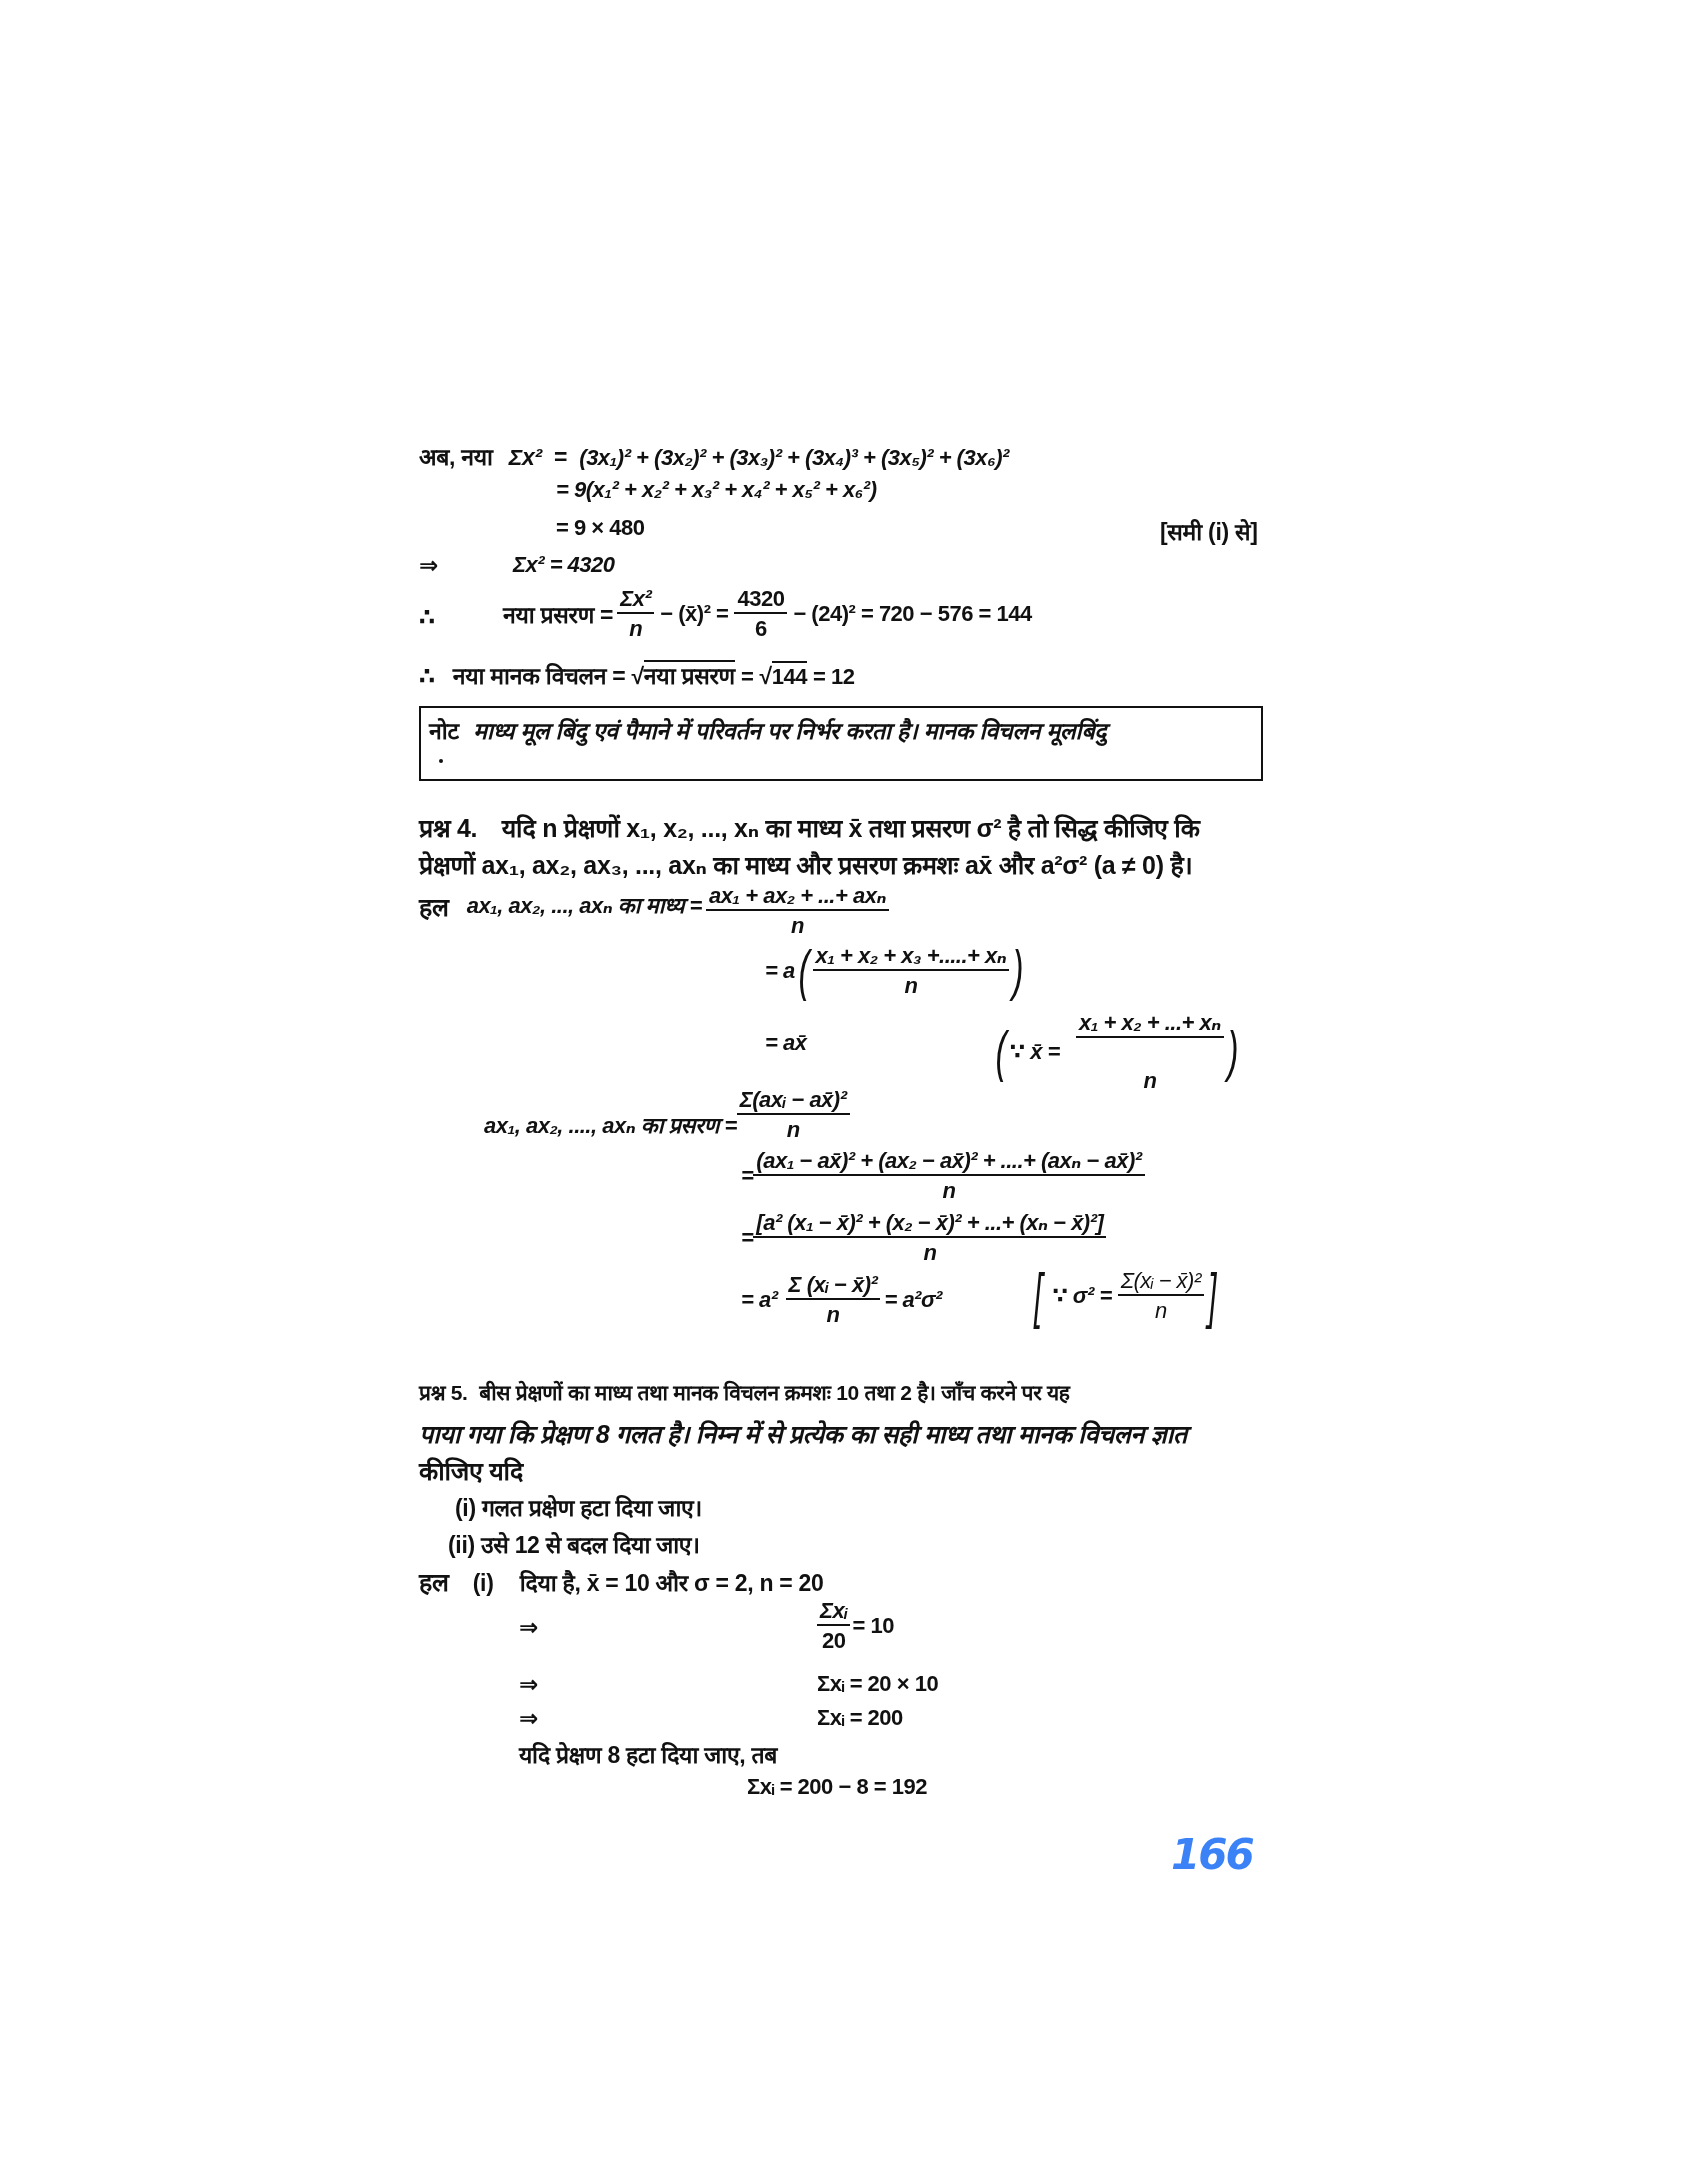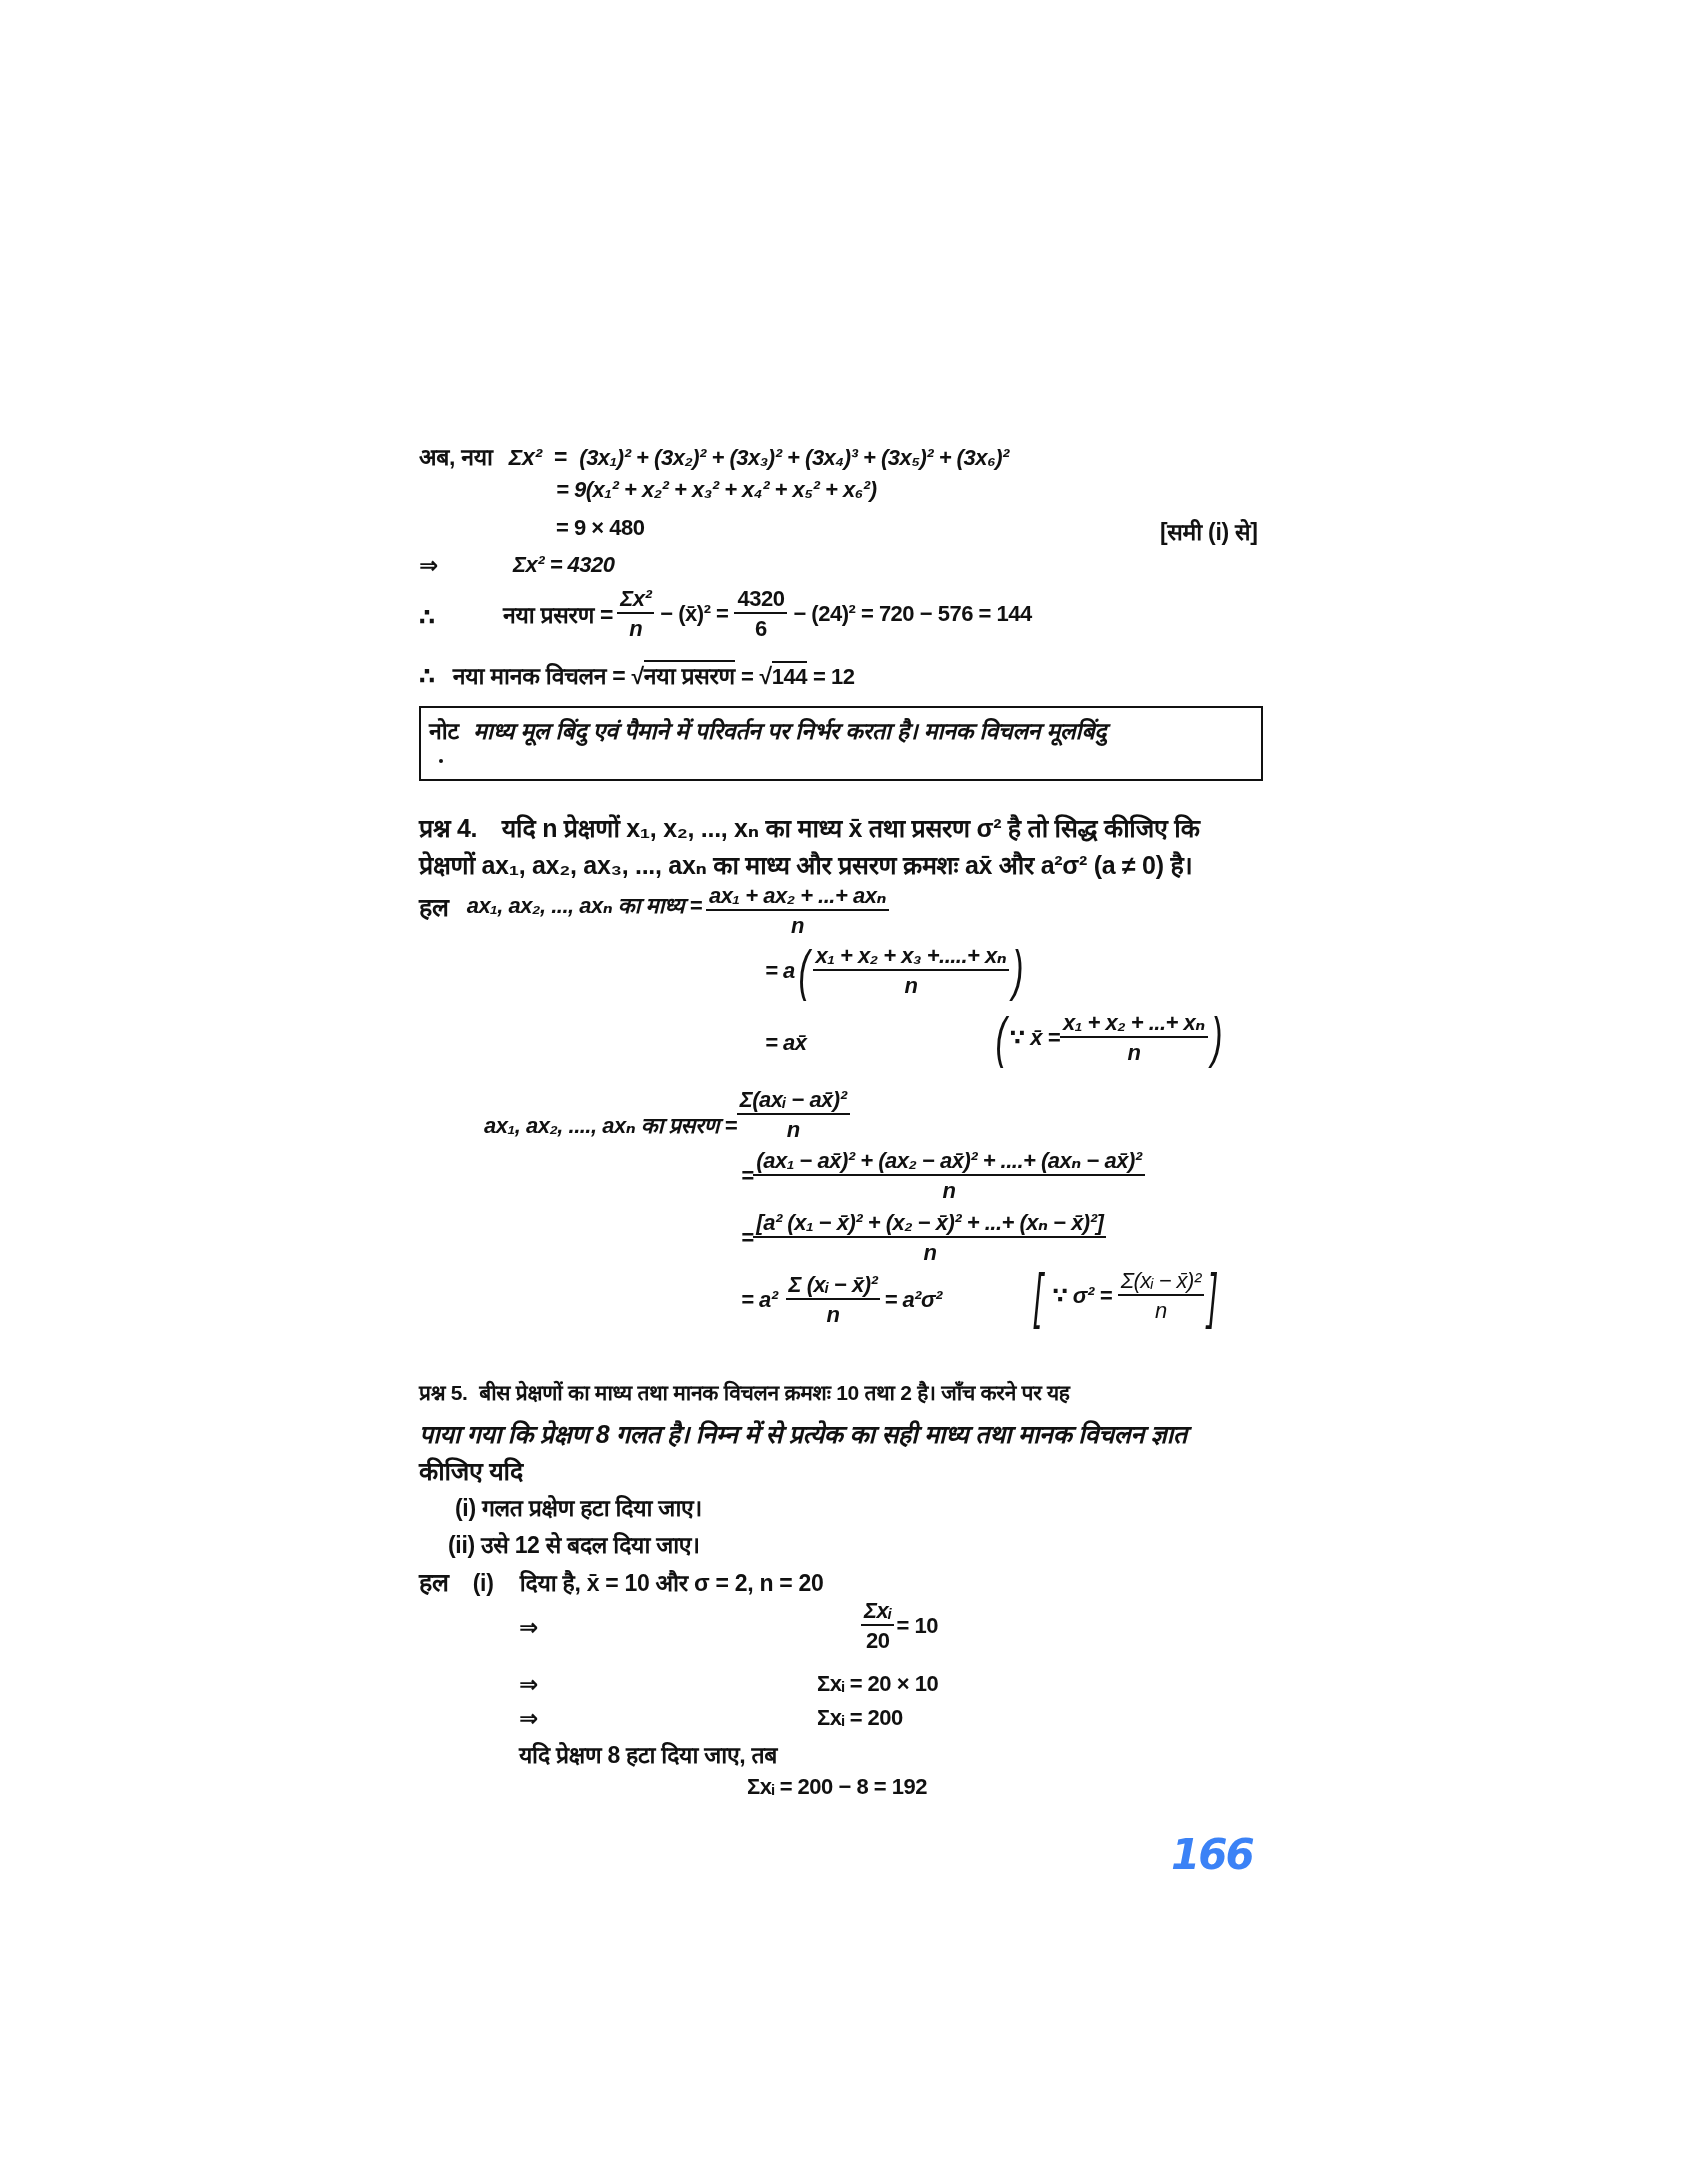--- a/index.html
+++ b/index.html
@@ -91,21 +91,21 @@
     <span class="num">x₁ + x₂ + x₃ +.....+ xₙ</span>
     <span class="den">n</span>
   </span>
   <span class="paren-big">)</span>
 </div>
 
 <div class="abs m i" style="left:765px;top:1030px;">= ax̄</div>
 <div class="abs m i" style="left:992px;top:1010px;display:flex;align-items:center;">
   <span class="paren-big">(</span>
   <span>∵ x̄ =</span>
-  <span class="frac" style="margin-left:0;">
+  <span class="frac" style="margin-left:16px;gap:28px;">
     <span class="num">x₁ + x₂ + ...+ xₙ</span>
     <span class="den">n</span>
   </span>
   <span class="paren-big">)</span>
 </div>
 
 <div class="abs m i" style="left:484px;top:1087px;display:flex;align-items:flex-start;">
   <span style="margin-top:22px;">ax₁, ax₂, ...., axₙ का प्रसरण =</span>
   <span class="frac" style="margin-left:0;">
     <span class="num">Σ(axᵢ − ax̄)²</span>
@@ -157,21 +157,21 @@
 <div class="abs t" style="left:455px;top:1491px;">(i)  गलत प्रक्षेण हटा दिया जाए।</div>
 <div class="abs t" style="left:448px;top:1528px;">(ii)  उसे 12 से बदल दिया जाए।</div>
 
 <div class="abs t" style="left:419px;top:1564px;">
   <span style="font-size:25px;">हल</span>
   <span style="margin-left:18px;">(i)</span>
   <span style="margin-left:20px;">दिया है,  x̄ = 10 और σ = 2, n = 20</span>
 </div>
 
 <div class="abs t" style="left:519px;top:1614px;">⇒</div>
-<div class="abs m i" style="left:861px;top:1598px;display:flex;align-items:center;">
+<div class="abs m i" style="left:817px;top:1598px;display:flex;align-items:center;">
   <span class="frac">
     <span class="num">Σxᵢ</span>
     <span class="den" style="font-style:normal;">20</span>
   </span>
   <span style="font-style:normal;margin-left:2px;">= 10</span>
 </div>
 
 <div class="abs t" style="left:519px;top:1671px;">⇒</div>
 <div class="abs m" style="left:817px;top:1671px;">Σxᵢ = 20 × 10</div>
 

